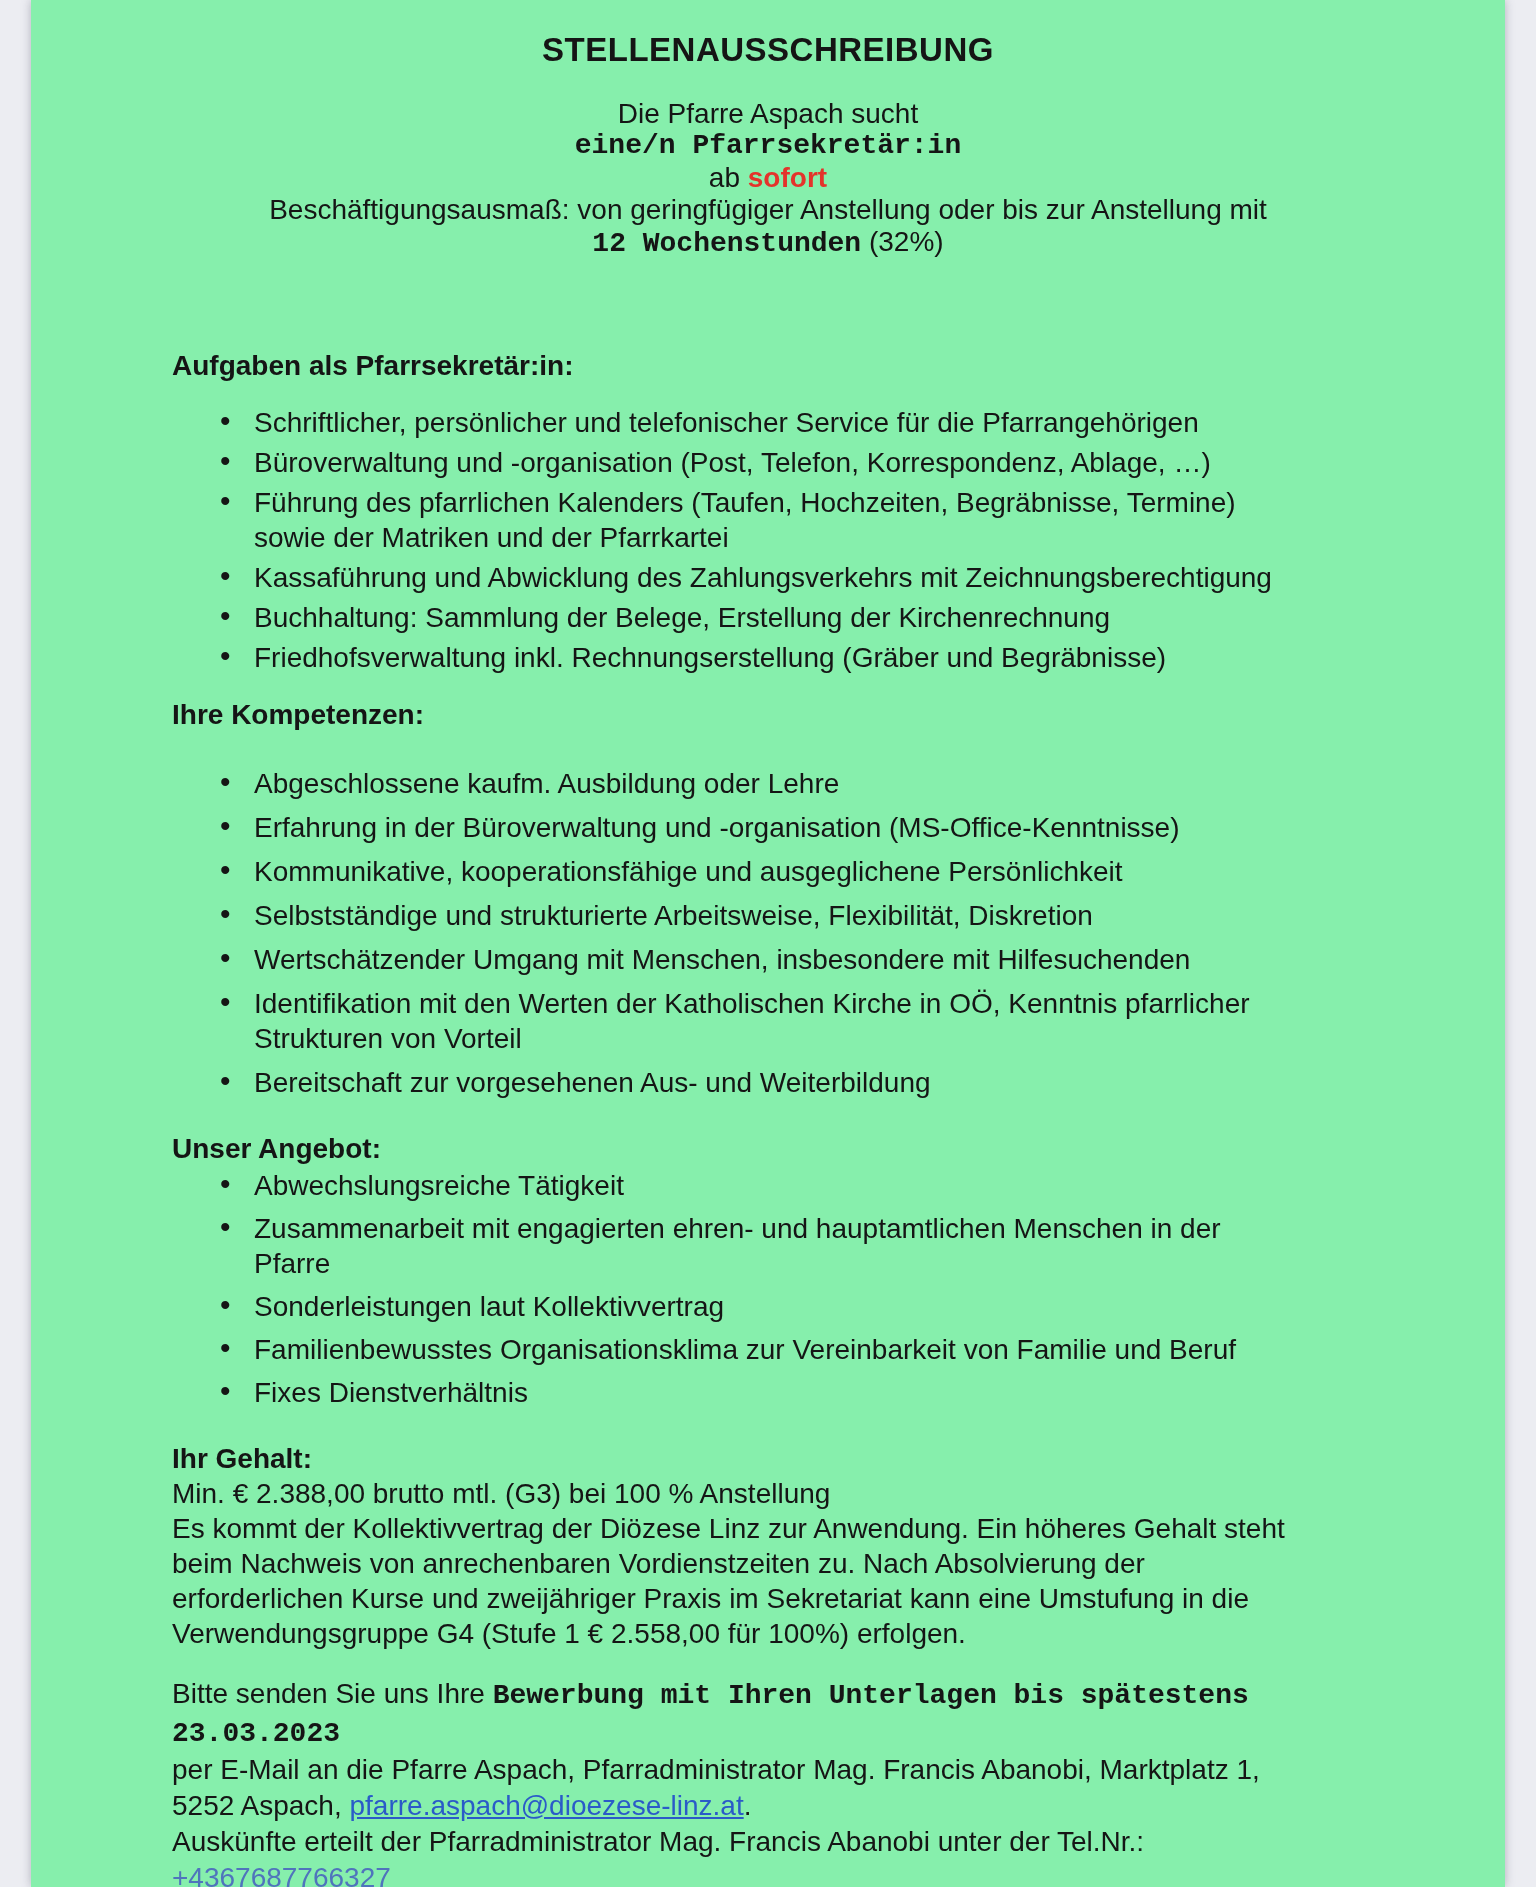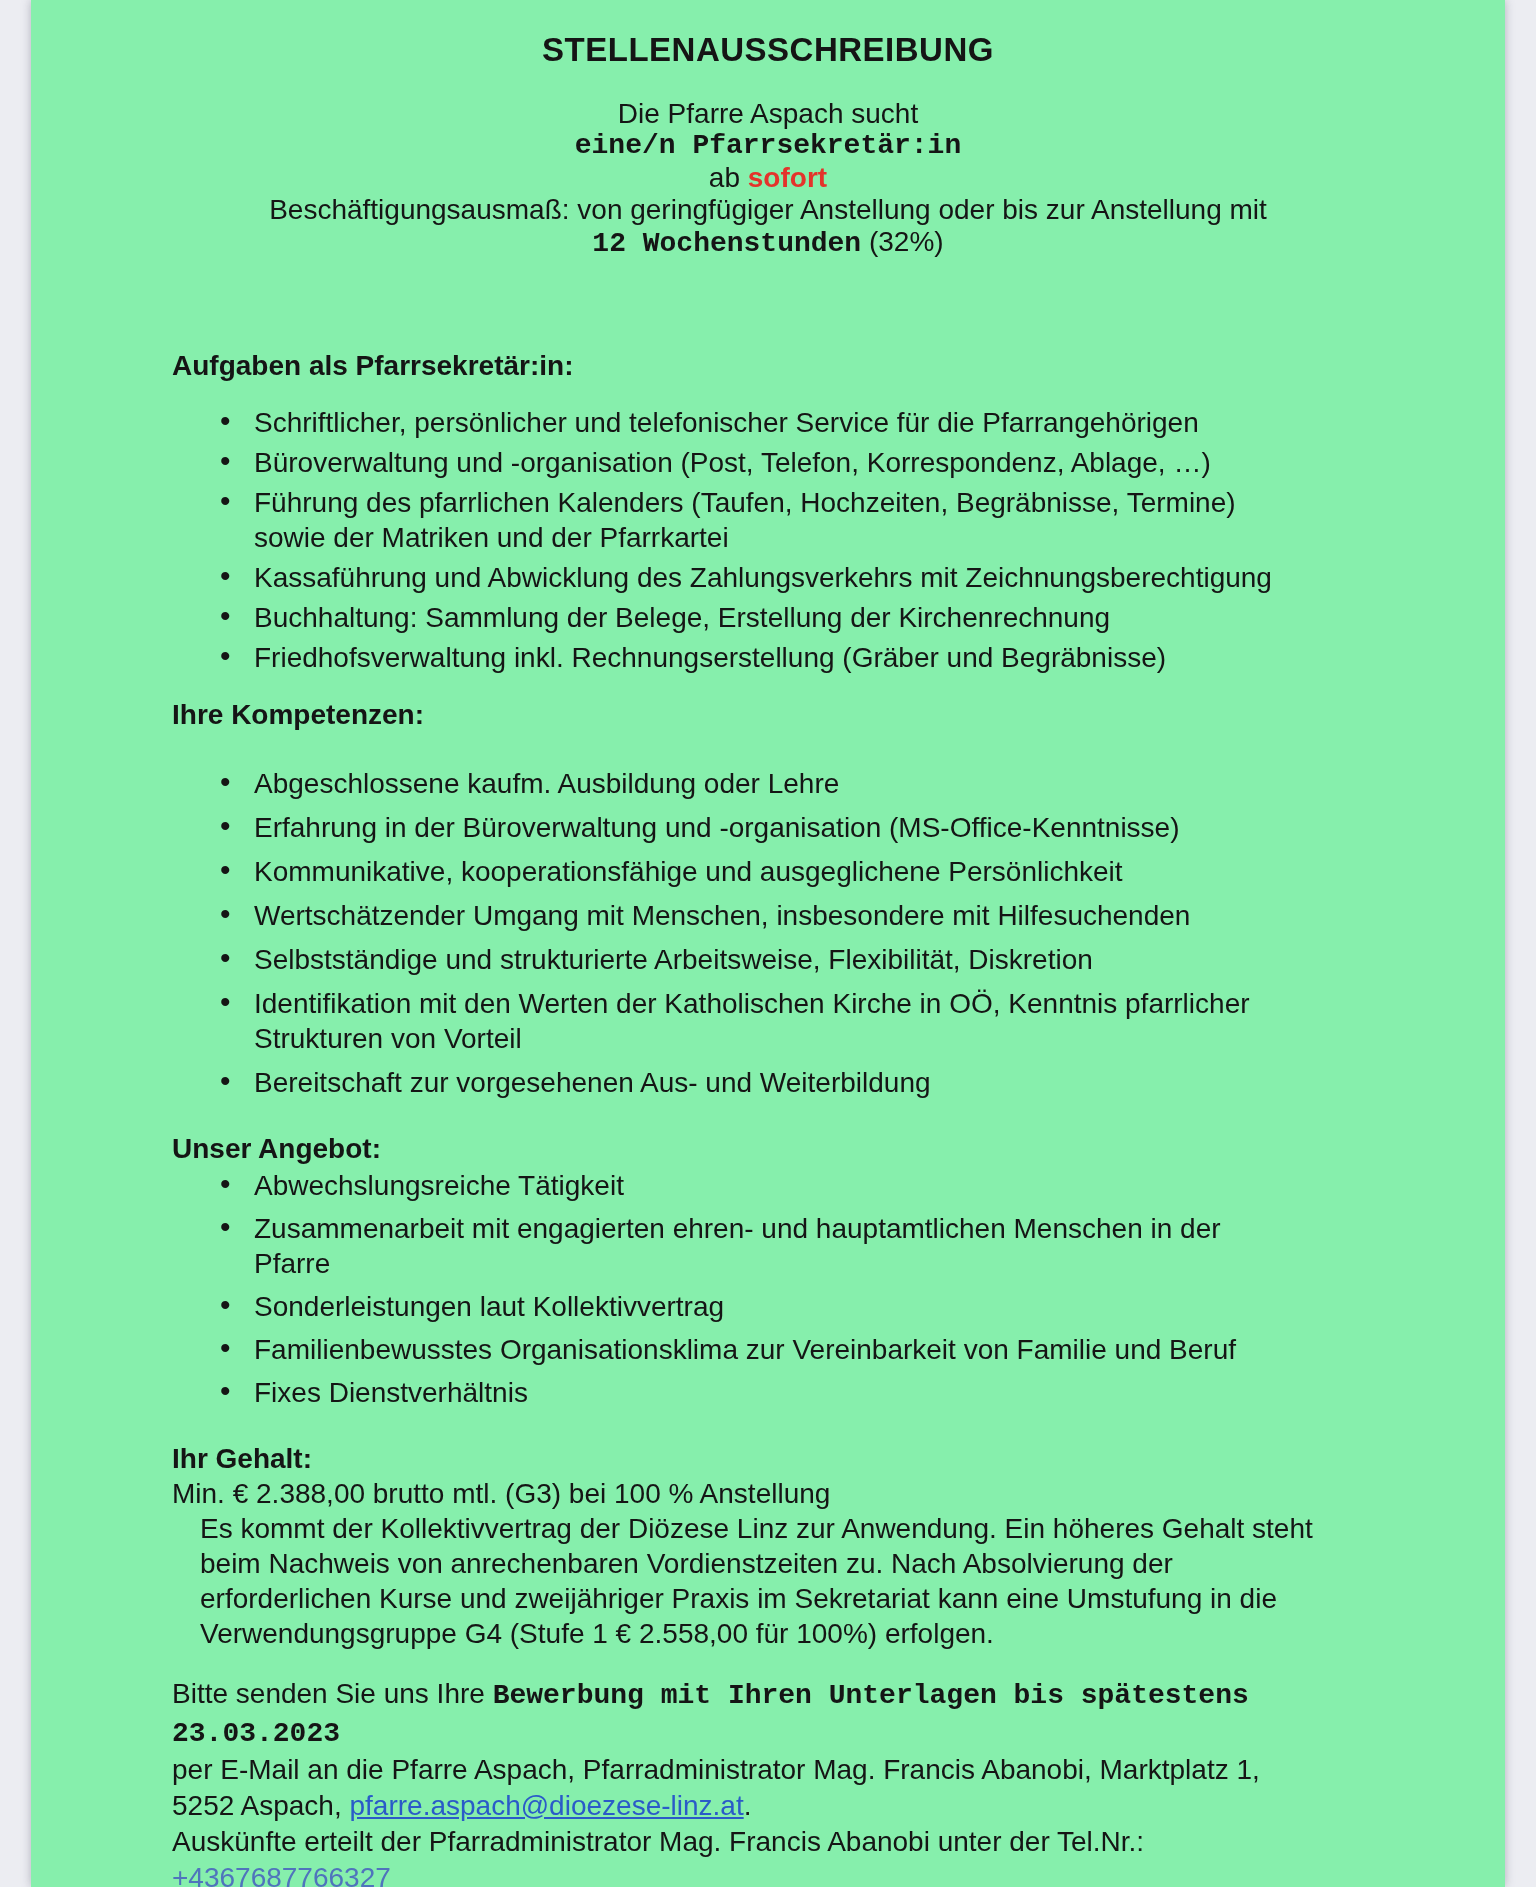--- a/index.html
+++ b/index.html
@@ -31,21 +31,21 @@
   ul.bullets li {
     position:relative; padding-left:82px; margin-bottom:5px;
     white-space:pre-line;
   }
   ul.bullets li::before {
     content:"\2022";
     position:absolute; left:48px; top:-2px; font-size:30px;
   }
   ul.bullets.k li { margin-bottom:9px; }
   ul.bullets.a li { margin-bottom:8px; }
-  .para { white-space:pre-line;margin-left:28px; }
+  .para { white-space:pre-line; }
   .closing div { line-height:36px; }
   .email-link { color:#2a5bc8; text-decoration:underline; cursor:pointer; }
   .phone-link { color:#4f74bc; text-decoration:none; cursor:pointer; }
   .top-aufgaben-h { top:348px; }
   .top-aufgaben-l { top:405px; }
   .top-komp-h     { top:697px; }
   .top-komp-l     { top:766px; }
   .top-angebot-h  { top:1131px; }
   .top-angebot-l  { top:1168px; }
   .top-gehalt-h   { top:1441px; }
@@ -77,22 +77,22 @@
     <li>Kassaführung und Abwicklung des Zahlungsverkehrs mit Zeichnungsberechtigung</li>
     <li>Buchhaltung: Sammlung der Belege, Erstellung der Kirchenrechnung</li>
     <li>Friedhofsverwaltung inkl. Rechnungserstellung (Gräber und Begräbnisse)</li>
   </ul>
 
   <div class="block section-heading top-komp-h">Ihre Kompetenzen:</div>
   <ul class="block bullets k top-komp-l">
     <li>Abgeschlossene kaufm. Ausbildung oder Lehre</li>
     <li>Erfahrung in der Büroverwaltung und -organisation (MS-Office-Kenntnisse)</li>
     <li>Kommunikative, kooperationsfähige und ausgeglichene Persönlichkeit</li>
+    <li>Selbstständige und strukturierte Arbeitsweise, Flexibilität, Diskretion</li>
     <li>Wertschätzender Umgang mit Menschen, insbesondere mit Hilfesuchenden</li>
-    <li>Selbstständige und strukturierte Arbeitsweise, Flexibilität, Diskretion</li>
     <li>Identifikation mit den Werten der Katholischen Kirche in OÖ, Kenntnis pfarrlicher
 Strukturen von Vorteil</li>
     <li>Bereitschaft zur vorgesehenen Aus- und Weiterbildung</li>
   </ul>
 
   <div class="block section-heading top-angebot-h">Unser Angebot:</div>
   <ul class="block bullets a top-angebot-l">
     <li>Abwechslungsreiche Tätigkeit</li>
     <li>Zusammenarbeit mit engagierten ehren- und hauptamtlichen Menschen in der
 Pfarre</li>

